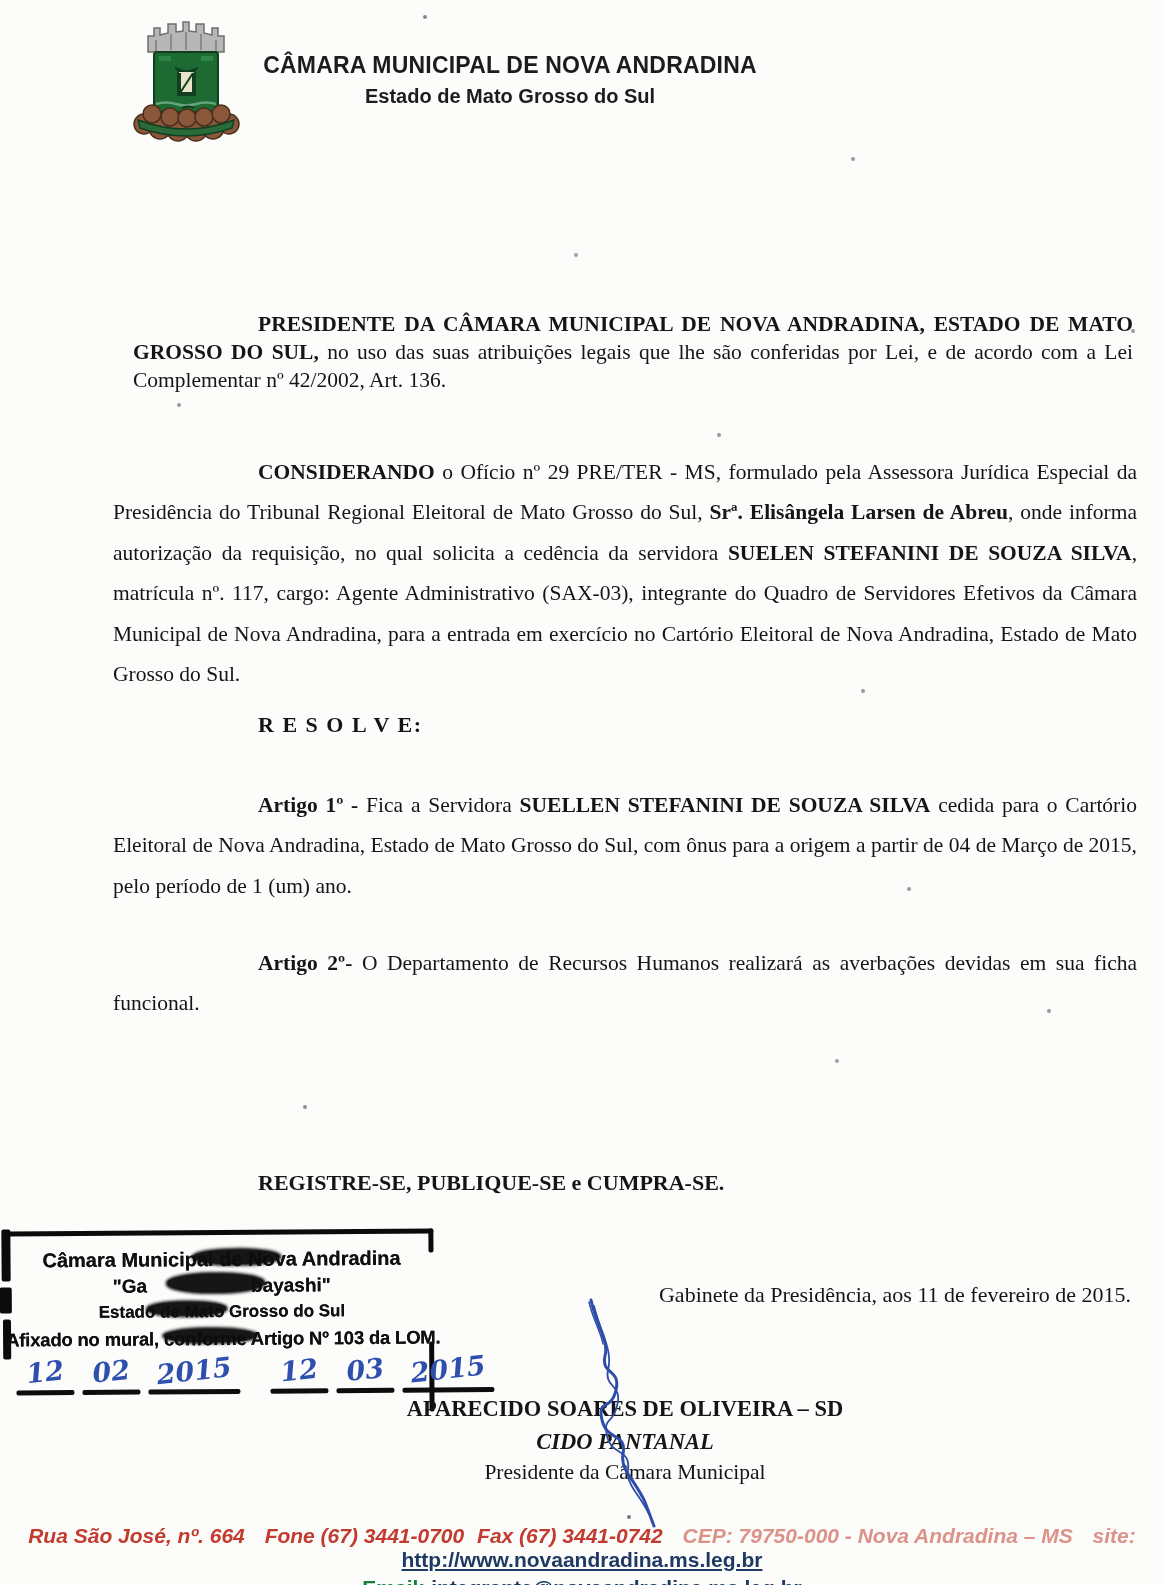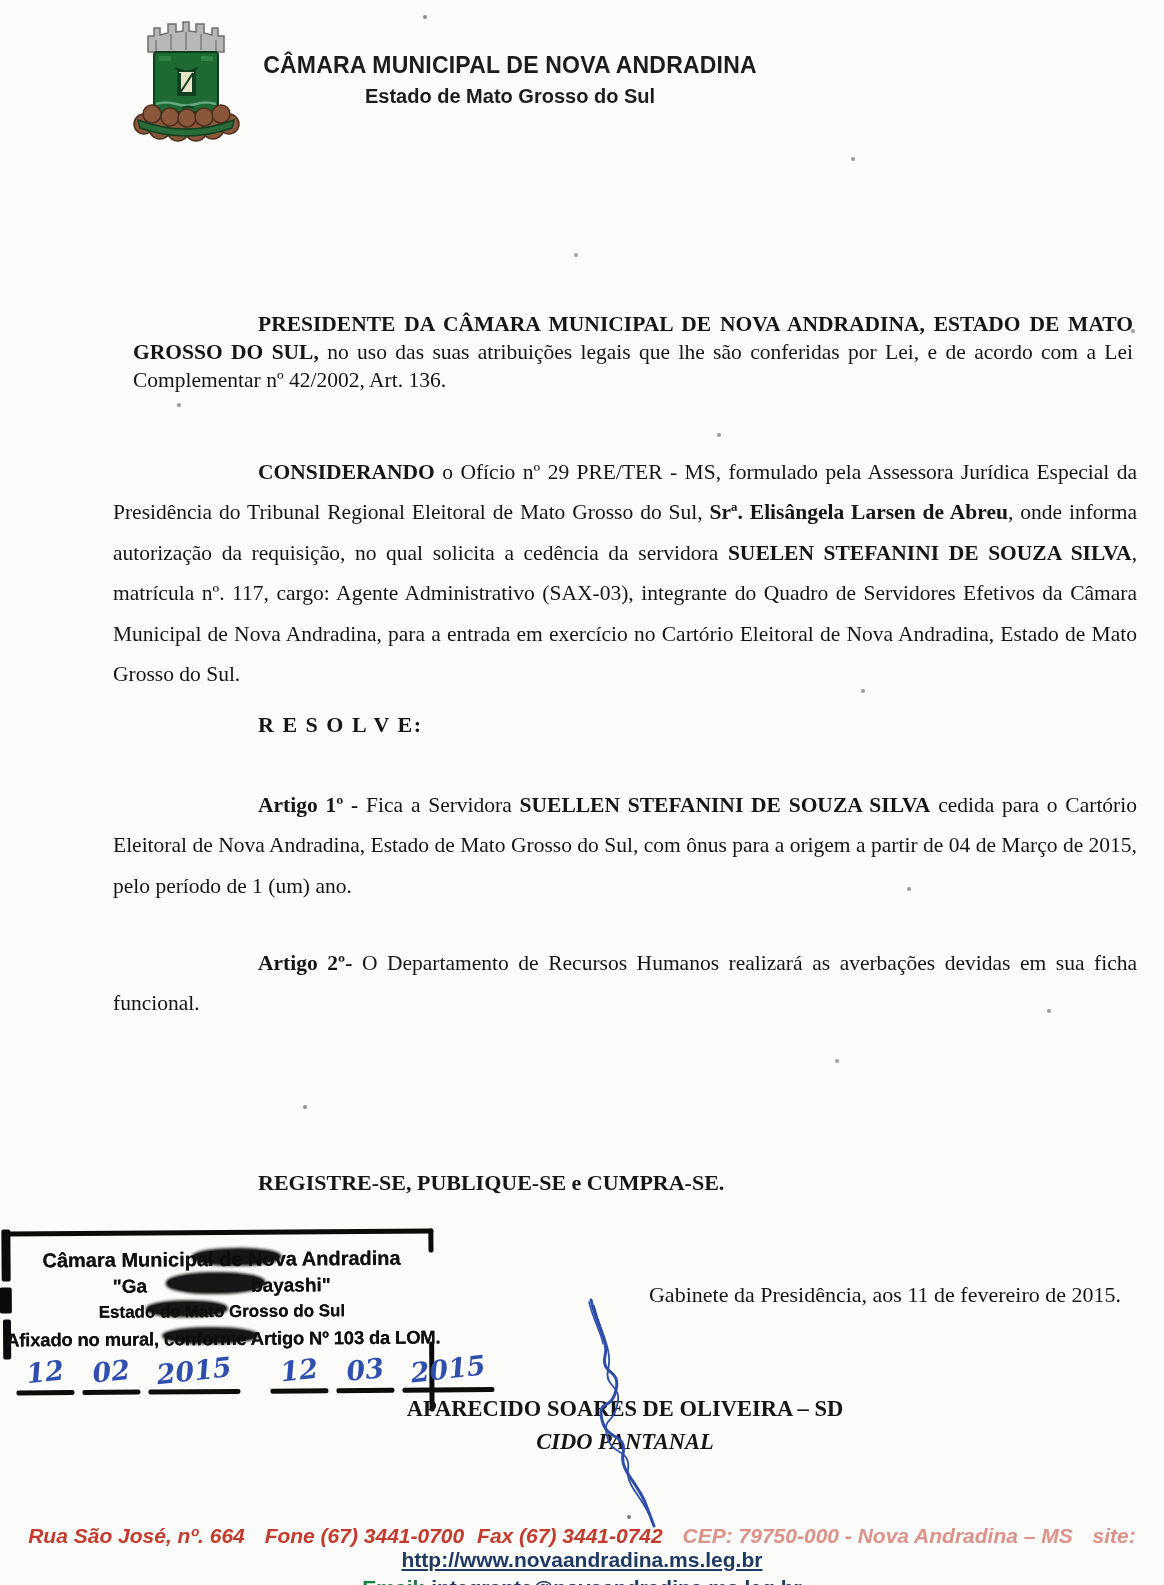--- a/index.html
+++ b/index.html
@@ -17,21 +17,21 @@
   
   .p{position:absolute;text-align:justify;font-size:21.5px;}
   .b{font-weight:bold;}
   .intro{left:133px;top:288px;width:1000px;line-height:28px;text-indent:125px;}
   .consider{left:113px;top:430px;width:1024px;line-height:40.5px;text-indent:145px;}
   .resolve{position:absolute;left:258px;top:712px;font-weight:bold;font-size:22px;letter-spacing:1.5px;}
   .art1{left:113px;top:763px;width:1024px;line-height:40.5px;text-indent:145px;}
   .art2{left:113px;top:921px;width:1024px;line-height:40.5px;text-indent:145px;}
   .art3{left:113px;top:1033px;width:1024px;line-height:40.5px;text-indent:145px;}
   .registre{position:absolute;left:258px;top:1170px;font-weight:bold;font-size:22px;}
-  .gabinete{position:absolute;left:103px;top:1282px;width:1018px;text-align:right;font-size:22px;}
+  .gabinete{position:absolute;left:113px;top:1282px;width:1018px;text-align:right;font-size:22px;}
   
   .stamp{position:absolute;left:6px;top:1228px;width:432px;height:195px;
          transform:rotate(-.4deg);font-family:"Liberation Sans",sans-serif;font-weight:bold;color:#101010;}
   .stamp .bar{position:absolute;background:#0b0b0b;border-radius:2px;}
   .st-top{left:2px;top:2px;width:426px;height:5px;}
   .st-tr{left:423px;top:2px;width:5px;height:24px;}
   .st-right{left:423px;top:115px;width:5px;height:70px;}
   .st-l1{left:-4px;top:0px;width:9px;height:52px;border-radius:4px;}
   .st-l2{left:-6px;top:58px;width:12px;height:26px;border-radius:8px;}
   .st-l3{left:-3px;top:90px;width:8px;height:40px;border-radius:4px;}
@@ -182,20 +182,21 @@
             <span class="dnum">2015</span>
             <span class="dline"></span>
           </span>
       </div>
     </div>
   </div>
 
   <div class="sig">
     <div class="sig-name">APARECIDO SOARES DE OLIVEIRA – SD</div>
     <div class="sig-alias">CIDO PANTANAL</div>
+    <div class="sig-role">Presidente da Câmara Municipal</div>
   </div>
 
   <svg class="sig-ink" viewBox="0 0 150 235">
     <g fill="none" stroke="#2d4da8" stroke-linecap="round">
       <path stroke-width="3" d="M46 4 C52 32 64 44 60 60 C56 80 76 72 71 94 C66 116 52 102 57 124 C62 146 82 136 78 158 C75 174 90 184 100 206 L109 230"></path>
       <path stroke-width="1.8" d="M49 10 C56 38 68 54 63 74 C59 92 78 88 72 110 C67 130 58 120 62 140 C66 160 86 152 83 174 C81 188 94 198 104 218"></path>
       <path stroke-width="1.5" d="M44 6 C48 24 56 36 58 48"></path>
     </g>
   </svg>
 

